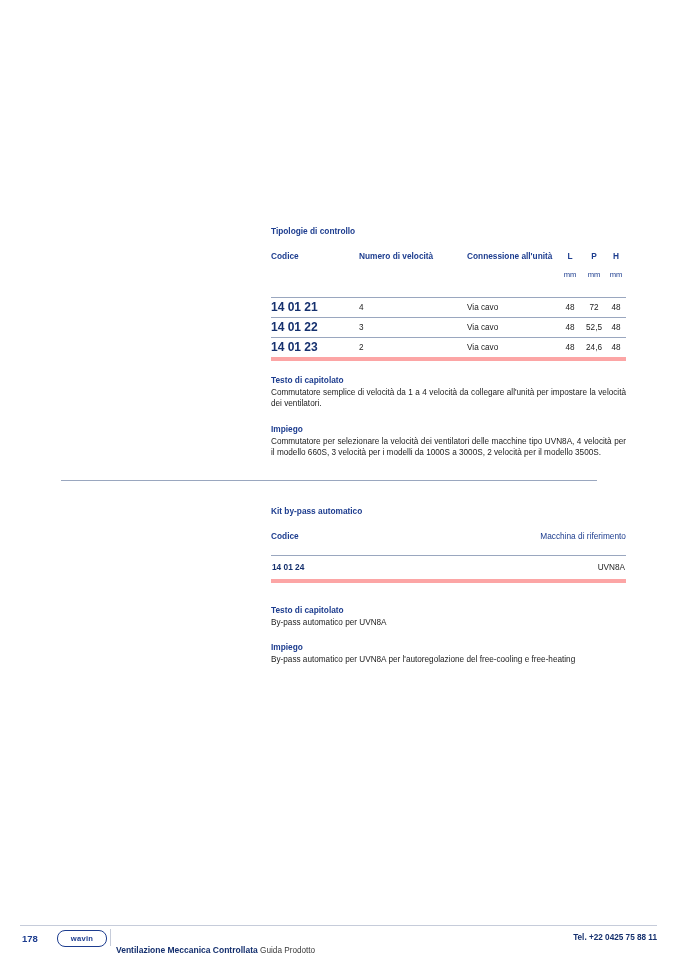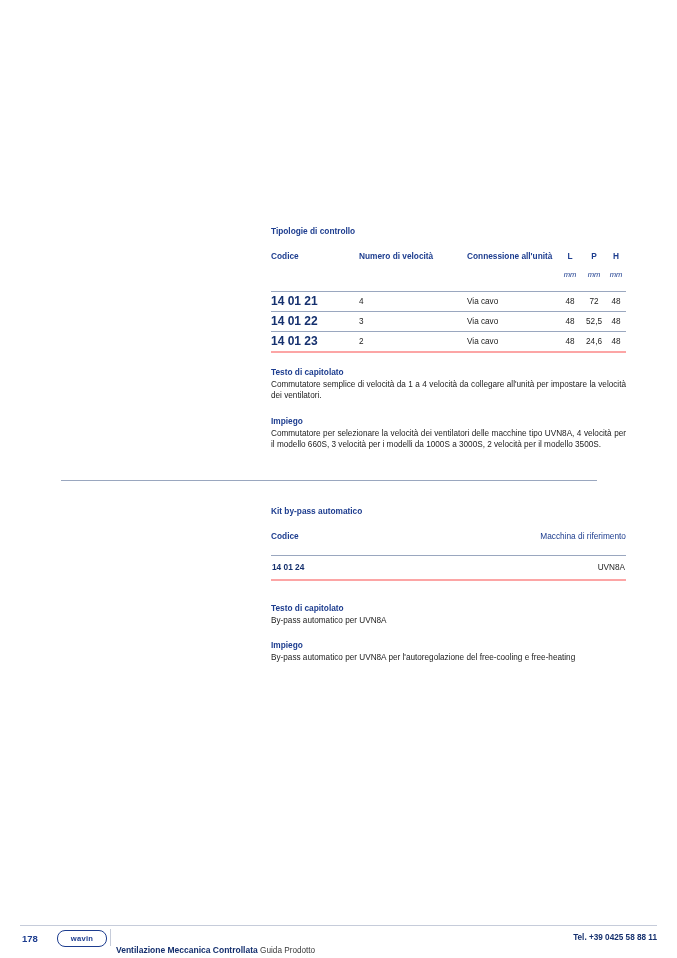--- a/index.html
+++ b/index.html
@@ -58,38 +58,37 @@
   table.spec td {
     font-size: 8.2px;
     color: #1c1c1c;
     padding: 0;
     vertical-align: middle;
   }
   tr.units td {
     font-size: 7.6px;
     color: #1d3d8f;
     text-align: center;
-    padding-bottom: 12px;
-    font-style: italic;
+    padding-bottom: 18px;
   }
   tr.data td {
     height: 19px;
     line-height: 19px;
   }
   tr.data td.code {
     font-weight: bold;
     color: #15306e;
     font-size: 12px;
   }
   tr.data td.num { text-align: center; }
   .rule-top {
     border-top: 1px solid #9aa7bf;
   }
   .rule-bottom {
-    border-bottom: 2px solid #fca5a5;
+    border-bottom: 4px solid #fca5a5;
   }
 
   .block {
     margin-top: 14px;
   }
   .block .head {
     font-size: 8.3px;
     font-weight: bold;
     color: #1d3d8f;
     margin-bottom: 2px;
@@ -328,16 +327,16 @@
 
   <div class="footer">
     <div class="footer-line"></div>
     <div class="pagenum">178</div>
     <div class="logo">wavin</div>
     <div class="vsep"></div>
     <div class="foot-title">
       <span>Ventilazione Meccanica Controllata</span>
       <span class="foot-sub">Guida Prodotto</span>
     </div>
-    <div class="foot-tel">Tel. +39 0425 58 88 11</div>
+    <div class="foot-tel">Tel. +22 0425 75 88 11</div>
   </div>
 
 </div>
 
 </body></html>

